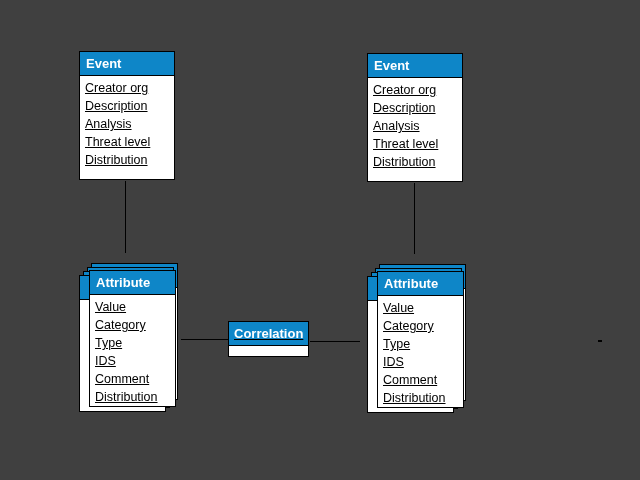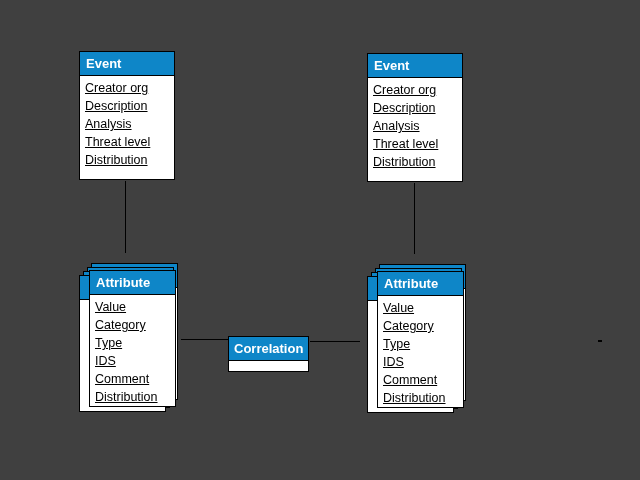--- a/index.html
+++ b/index.html
@@ -62,21 +62,21 @@
   
   .stack { position: absolute; width: 103px; height: 153px; }
   #attribute-left  { left: 75px;  top: 263px; }
   #attribute-right { left: 363px; top: 264px; }
   .stack .front { left: 0;    top: 7px; z-index: 5; margin-left: 14px; }
   .stack .b1    { left: 4px;  top: 12px; z-index: 4; }
   .stack .b2    { left: 8px;  top: 8px;  z-index: 3; }
   .stack .b3    { left: 12px; top: 4px;  z-index: 2; }
   .stack .b4    { left: 16px; top: 0;    z-index: 1; }
   
-  #correlation { left: 228px; top: 336px; width: 81px; height: 36px; }
+  #correlation { left: 228px; top: 321px; width: 81px; height: 36px; text-decoration: underline; }
   #correlation .hdr { height: 24px; padding-left: 5px; }
   #correlation .bod { height: 11px; }
   
   .connector { position: absolute; background: #000000; }
   #conn-v-left  { left: 125px; top: 181px; width: 1px; height: 72px; }
   #conn-v-right { left: 414px; top: 183px; width: 1px; height: 71px; }
   #conn-h-left  { left: 181px; top: 339px; width: 47px; height: 1px; }
   #conn-h-right { left: 310px; top: 341px; width: 50px; height: 1px; }
   
   #stray-mark { position: absolute; left: 598px; top: 340px; width: 4px; height: 2px; background: #000; }

